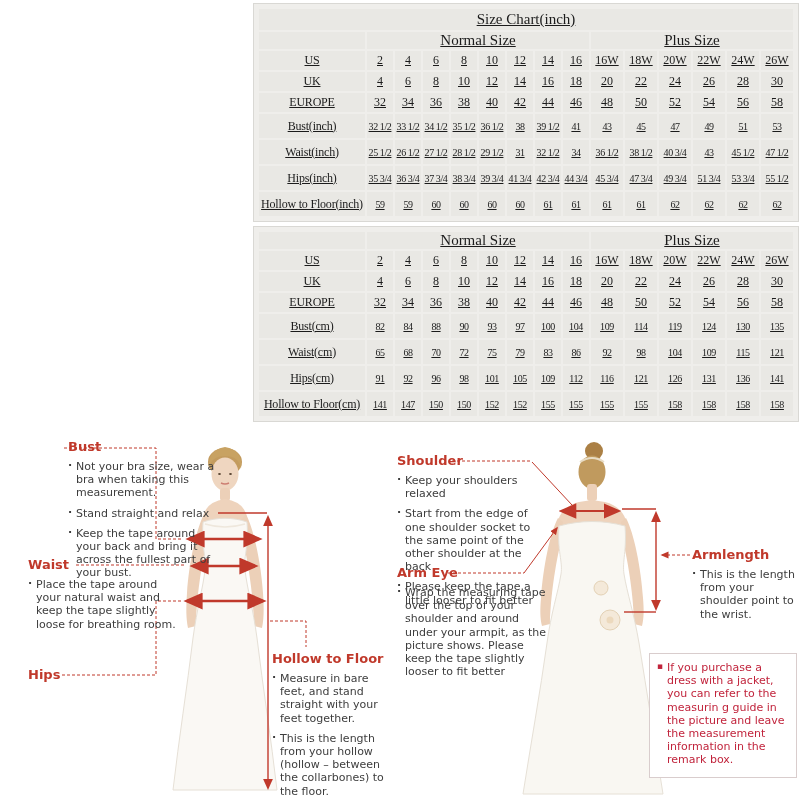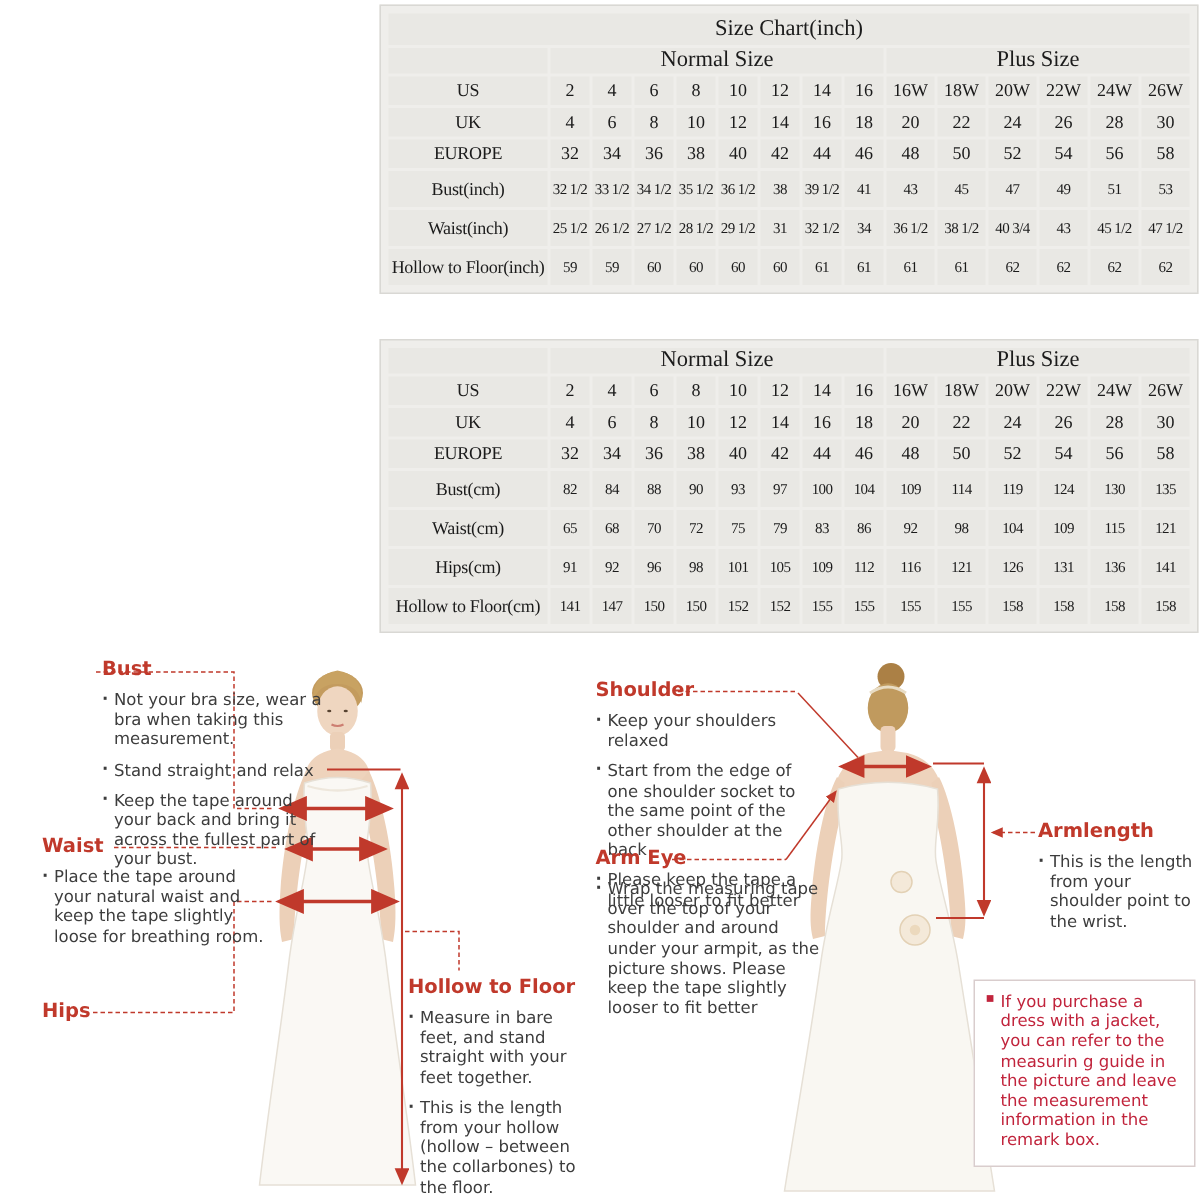--- a/index.html
+++ b/index.html
@@ -5,21 +5,21 @@
   html,body{margin:0;padding:0;}
   body{width:800px;height:800px;background:#fff;position:relative;overflow:hidden;
        font-family:"DejaVu Sans",sans-serif;}
 
   
   .chart-frame{position:absolute;left:253px;width:546px;box-sizing:border-box;
                background:#efeeeb;border:1px solid #d9d8d4;padding:3px;}
   #inch-chart{top:3px;}
   #cm-chart{top:226px;}
   table.size-table{border-collapse:separate;border-spacing:2px;table-layout:fixed;
-                   font-family:"Liberation Serif",serif;color:#1b1b1b;}
+                   font-family:"Liberation Serif",serif;color:#1b1b1b;text-decoration:underline;}
   table.size-table td{background:#e9e8e4;text-align:center;vertical-align:middle;
                       padding:0;white-space:nowrap;overflow:hidden;}
   td.t-title{font-size:15px;height:21px;}
   td.t-group{font-size:15px;height:17px;}
   td.t-corner{background:#e9e8e4;}
   tr.r-size td{height:19px;font-size:12px;}
   tr.r-measure td{height:24px;font-size:12px;}
   tr.r-measure td.t-val{font-size:10px;letter-spacing:-0.4px;}
   td.t-label{font-size:12.5px;letter-spacing:-0.2px;}
 
@@ -153,20 +153,37 @@
           <td class="t-val">29 1/2</td>
           <td class="t-val">31</td>
           <td class="t-val">32 1/2</td>
           <td class="t-val">34</td>
           <td class="t-val">36 1/2</td>
           <td class="t-val">38 1/2</td>
           <td class="t-val">40 3/4</td>
           <td class="t-val">43</td>
           <td class="t-val">45 1/2</td>
           <td class="t-val">47 1/2</td>
+        </tr>
+        <tr class="r-measure">
+          <td class="t-label">Hips(inch)</td>
+          <td class="t-val">35 3/4</td>
+          <td class="t-val">36 3/4</td>
+          <td class="t-val">37 3/4</td>
+          <td class="t-val">38 3/4</td>
+          <td class="t-val">39 3/4</td>
+          <td class="t-val">41 3/4</td>
+          <td class="t-val">42 3/4</td>
+          <td class="t-val">44 3/4</td>
+          <td class="t-val">45 3/4</td>
+          <td class="t-val">47 3/4</td>
+          <td class="t-val">49 3/4</td>
+          <td class="t-val">51 3/4</td>
+          <td class="t-val">53 3/4</td>
+          <td class="t-val">55 1/2</td>
         </tr>
         <tr class="r-measure">
           <td class="t-label">Hollow to Floor(inch)</td>
           <td class="t-val">59</td>
           <td class="t-val">59</td>
           <td class="t-val">60</td>
           <td class="t-val">60</td>
           <td class="t-val">60</td>
           <td class="t-val">60</td>
           <td class="t-val">61</td>

